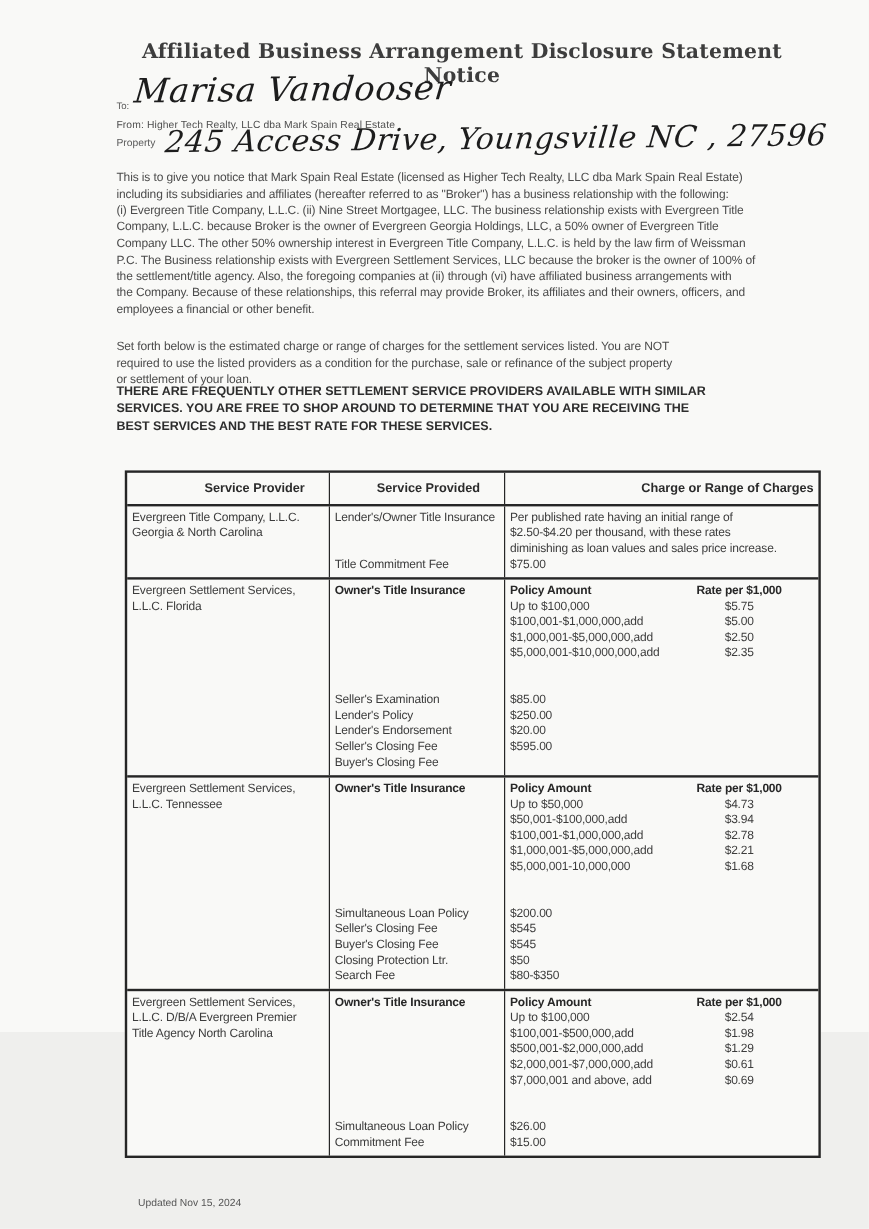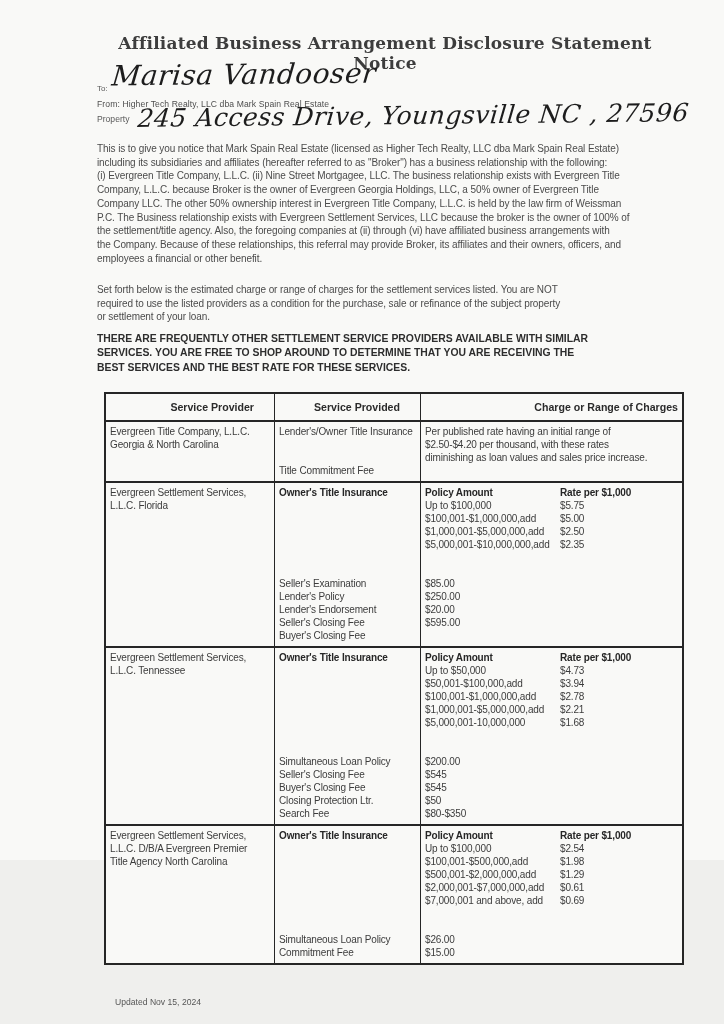--- a/index.html
+++ b/index.html
@@ -37,21 +37,21 @@
   .hw-name{top:58px;left:112px;font-size:28px;}
   .hw-address{top:101px;left:138px;font-size:25px;}
   
   .para{
     position:absolute;left:97px;width:585px;
     font-size:10px;line-height:13.7px;color:#4b4b4b;
     white-space:pre-line;letter-spacing:-.1px;
   }
   .p1{top:142px;}
   .p2{top:283px;}
-  .p3{top:332px;font-weight:bold;color:#2d2d2d;font-size:10.4px;line-height:14.4px;letter-spacing:0;}
+  .p3{top:320px;font-weight:bold;color:#2d2d2d;font-size:10.4px;line-height:14.4px;letter-spacing:0;}
   
   .svc-table{
     position:absolute;top:392px;left:104px;width:576px;
     border:2px solid #262626;
     background:#f9f9f7;
     font-size:10px;color:#3c3c3c;
   }
   .thead,.trow{
     display:grid;grid-template-columns:152px 146px 1fr;
   }
@@ -59,21 +59,21 @@
     padding:7px 4px;text-align:right;
     font-weight:bold;font-size:10.6px;color:#2b2b2b;
   }
   .trow{border-top:2px solid #262626;}
   .thead > div + div, .trow > div + div{border-left:1.5px solid #262626;margin-left:16px;}
   .cell{padding:3px 4px 4px 4px;}
   .provider{white-space:pre-line;line-height:13px;letter-spacing:-.15px;}
   .line{height:13px;line-height:13px;white-space:nowrap;letter-spacing:-.15px;}
   .chline{display:flex;}
   .cl{flex:1;}
-  .cr{width:112px;padding-right:6px;}
+  .cr{width:112px;text-align:center;padding-right:6px;}
   .b{font-weight:bold;color:#272727;}
   
   .footer-updated{
     position:absolute;top:957px;left:115px;
     font-size:8.6px;color:#565656;margin-top:40px;
   }
 </style>
 </head>
 <body>
 
@@ -122,20 +122,23 @@
           <div class="cell charges">
             <div class="line chline">
               <span class="cl">Per published rate having an initial range of</span>
             </div>
             <div class="line chline">
               <span class="cl">$2.50-$4.20 per thousand, with these rates</span>
             </div>
             <div class="line chline">
               <span class="cl">diminishing as loan values and sales price increase.</span>
             </div>
+            <div class="line chline">
+              <span class="cl">$75.00</span>
+            </div>
           </div>
         </div>
         <div class="trow">
           <div class="cell provider">Evergreen Settlement Services,
 L.L.C. Florida</div>
           <div class="cell services">
             <div class="line b">Owner's Title Insurance</div>
             <div class="line">&nbsp;</div>
             <div class="line">&nbsp;</div>
             <div class="line">&nbsp;</div>

